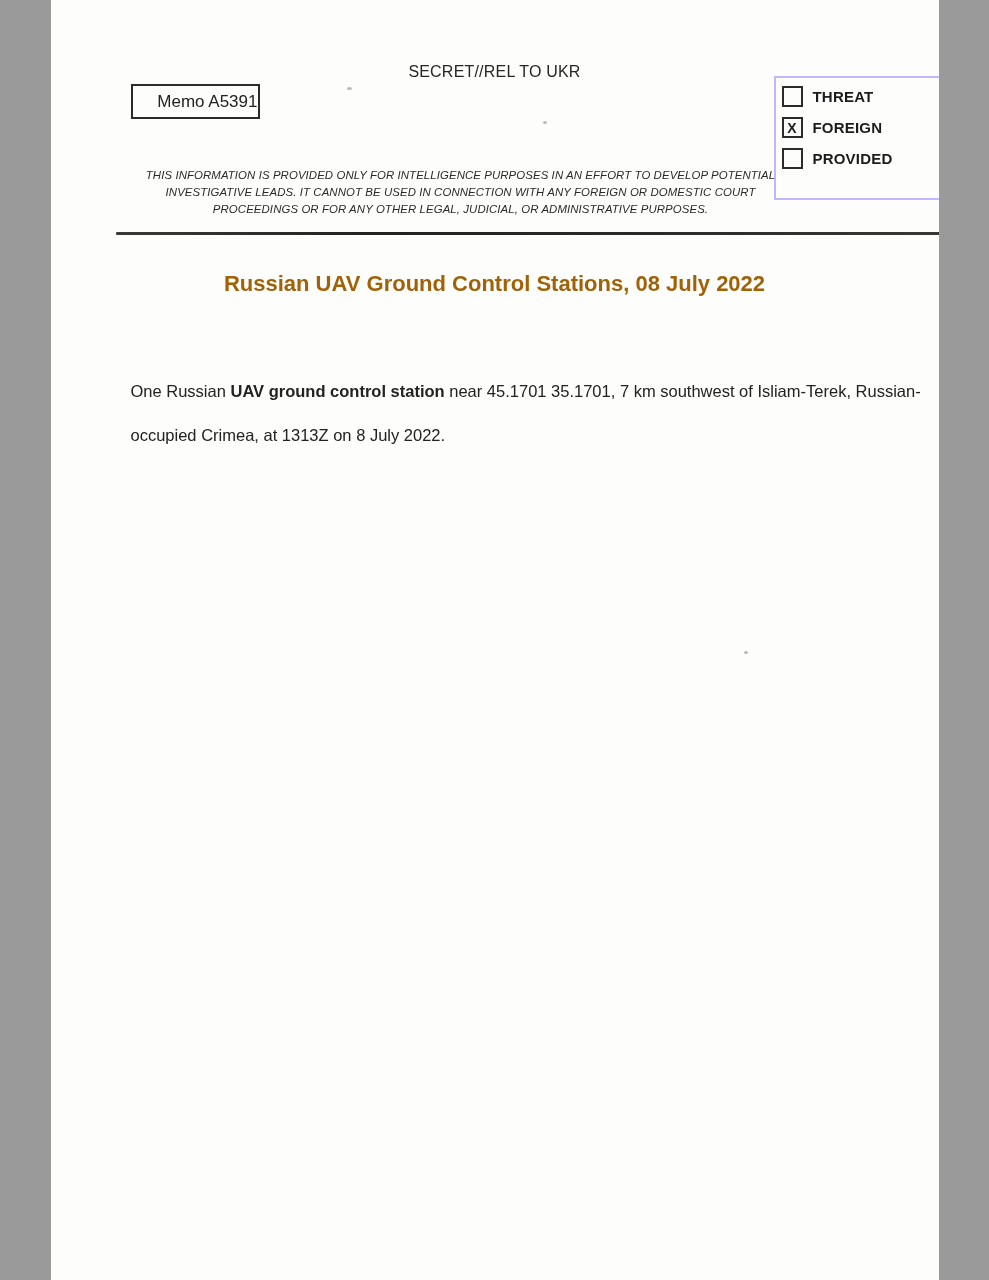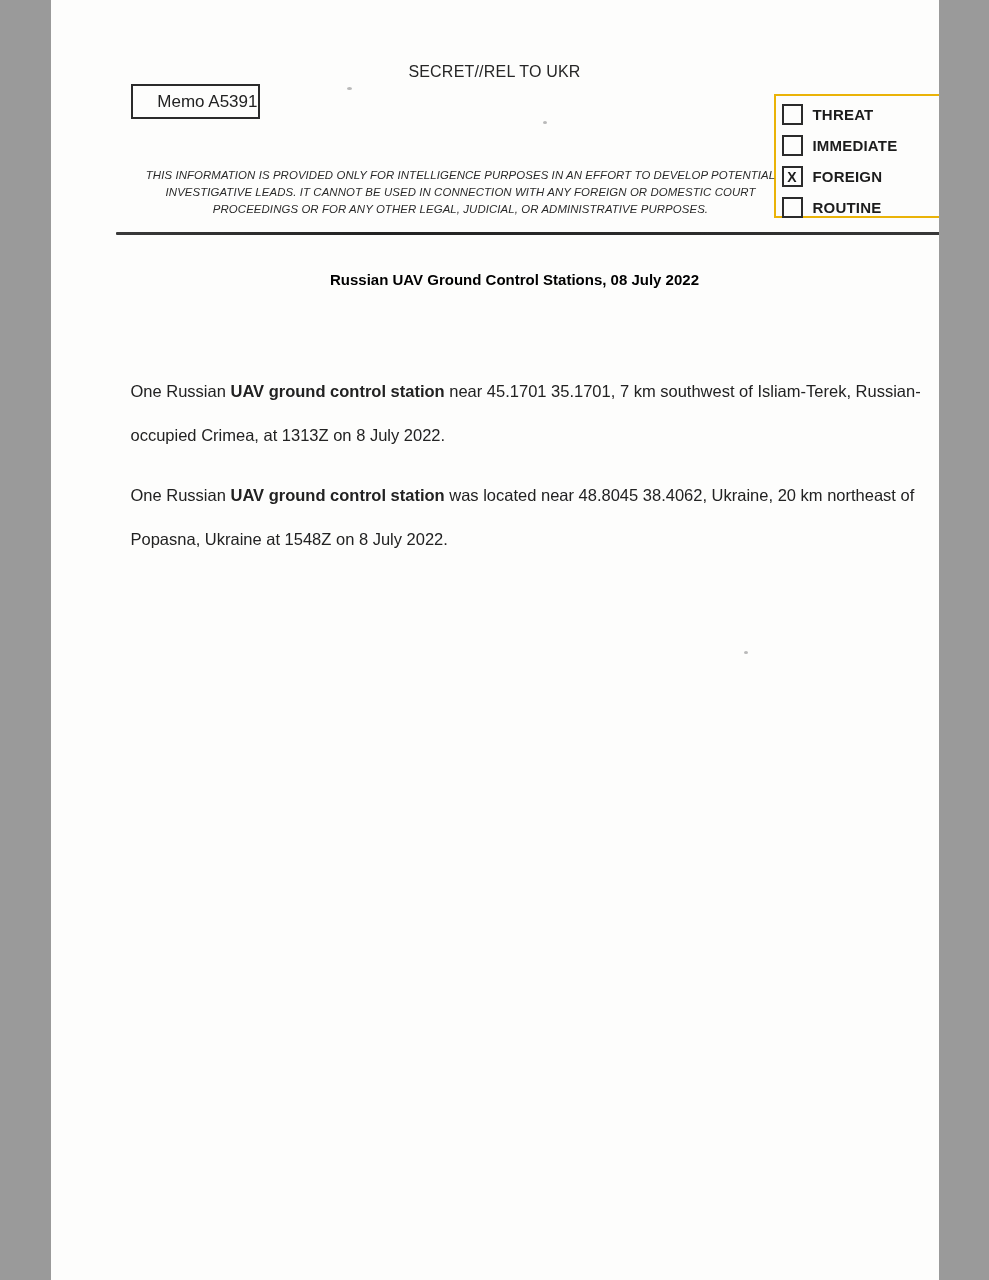--- a/index.html
+++ b/index.html
@@ -21,23 +21,23 @@
   .memo-box{
     position:absolute;left:80px;top:84px;
     width:129px;height:35px;
     border:2px solid #2b2b2b;
     box-sizing:border-box;
     display:flex;align-items:center;justify-content:flex-end;
     font-size:17px;color:#222;
   }
   
   .precedence-box{
-    position:absolute;left:723px;top:94px;
+    position:absolute;left:723px;top:76px;
     width:199px;height:124px;
-    border:2px solid #eab308;
+    border:2px solid #c4b5fd;
     box-sizing:border-box;
     padding:4px 16px 0 6px;
   }
   .prec-row{
     display:flex;align-items:center;
     height:29px;margin-bottom:2px;
   }
   .prec-check{
     width:21px;height:21px;
     border:2px solid #2b2b2b;
@@ -64,21 +64,21 @@
   .rule{
     position:absolute;left:65px;top:232px;
     width:866px;height:3px;
     background:linear-gradient(90deg,#3a3a3a,#222 30%,#2d2d2d 70%,#3a3a3a);
     border-radius:1px;
   }
   
   .doc-title{
     position:absolute;top:271px;left:0;width:100%;
     text-align:center;
-    font-size:15px;font-weight:bold;color:#000000;margin-left:20px;
+    font-size:22px;font-weight:bold;color:#a16207;
   }
   
   .body-text{
     position:absolute;left:80px;top:369px;
     width:845px;
     font-size:16.5px;line-height:44px;color:#222;
   }
   .body-text p{margin:0 0 16px 0;}
   .body-text .b{font-weight:bold;}
   
@@ -97,41 +97,36 @@
   <div class="memo-box">
     <span>Memo A5391</span>
   </div>
 
   <div class="precedence-box">
     <div class="prec-row">
       <span class="prec-check"></span>
       <span class="prec-label">THREAT</span>
     </div>
     <div class="prec-row">
-      <span class="prec-check"></span>
-      <span class="prec-label">IMMEDIATE</span>
-    </div>
-    <div class="prec-row">
       <span class="prec-check">X</span>
       <span class="prec-label">FOREIGN</span>
     </div>
     <div class="prec-row">
       <span class="prec-check"></span>
-      <span class="prec-label">ROUTINE</span>
+      <span class="prec-label">PROVIDED</span>
     </div>
   </div>
 
   <div class="disclaimer">THIS INFORMATION IS PROVIDED ONLY FOR INTELLIGENCE PURPOSES IN AN EFFORT TO DEVELOP POTENTIAL INVESTIGATIVE LEADS. IT CANNOT BE USED IN CONNECTION WITH ANY FOREIGN OR DOMESTIC COURT PROCEEDINGS OR FOR ANY OTHER LEGAL, JUDICIAL, OR ADMINISTRATIVE PURPOSES.</div>
 
   <div class="rule"></div>
 
   <div class="doc-title">Russian UAV Ground Control Stations, 08 July 2022</div>
 
   <div class="body-text">
     <p><span>One Russian </span><span class="b">UAV ground control station</span><span> near 45.1701 35.1701, 7 km southwest of Isliam-Terek, Russian-occupied Crimea, at 1313Z on 8 July 2022.</span></p>
-    <p><span>One Russian </span><span class="b">UAV ground control station</span><span> was located near 48.8045 38.4062, Ukraine, 20 km northeast of Popasna, Ukraine at 1548Z on 8 July 2022.</span></p>
   </div>
 
   <div class="speck s1"></div>
   <div class="speck s2"></div>
   <div class="speck s3"></div>
 
 </div>
 
 </body></html>

